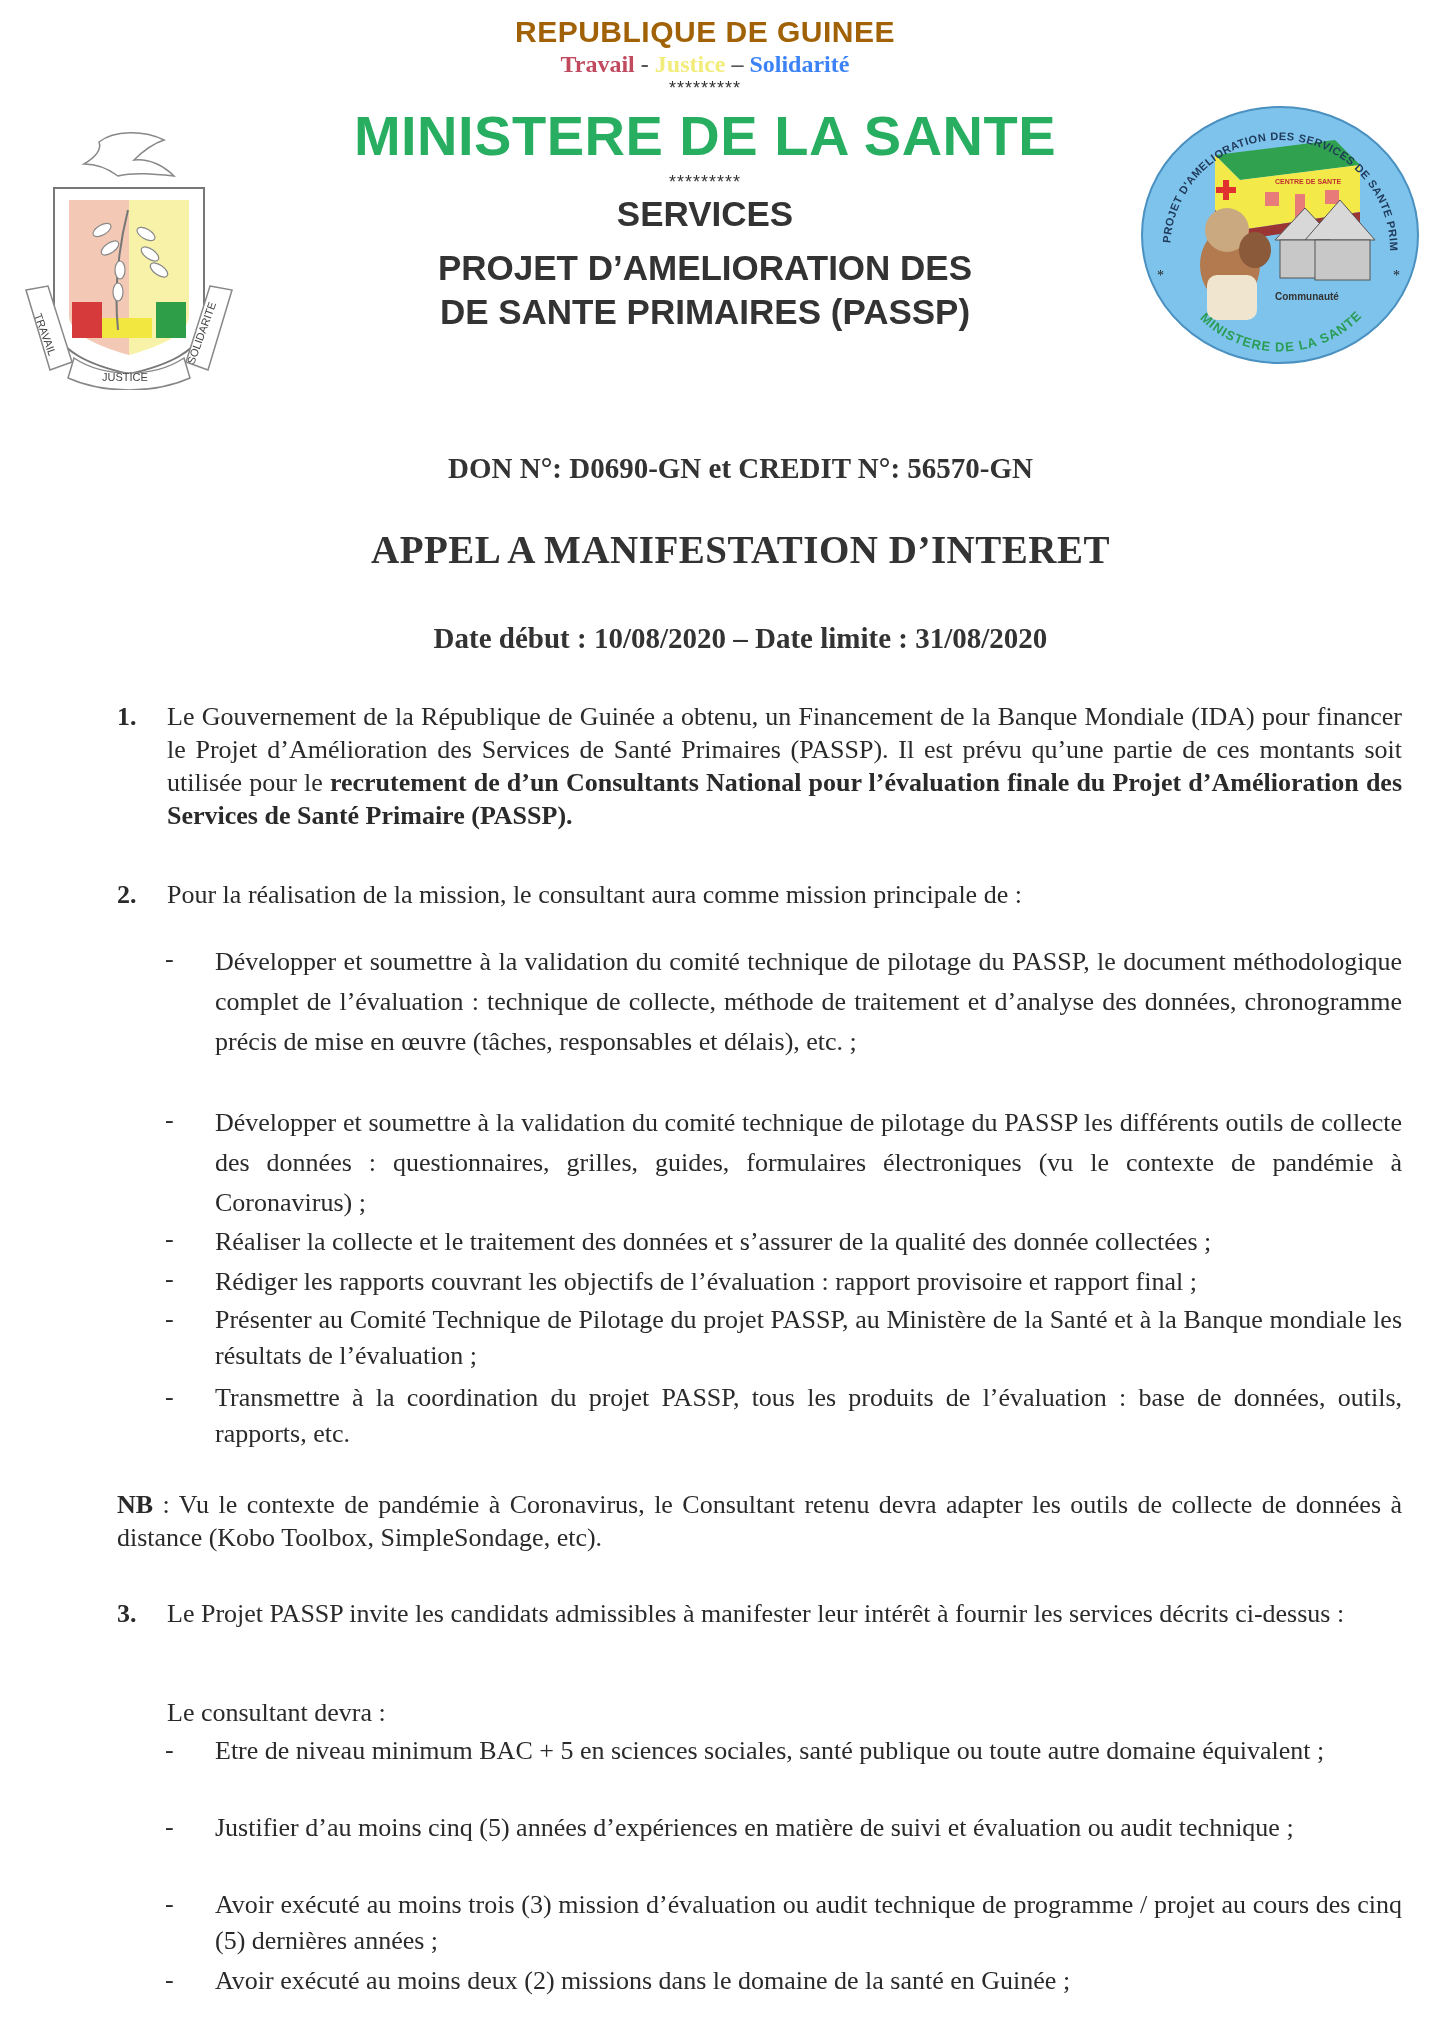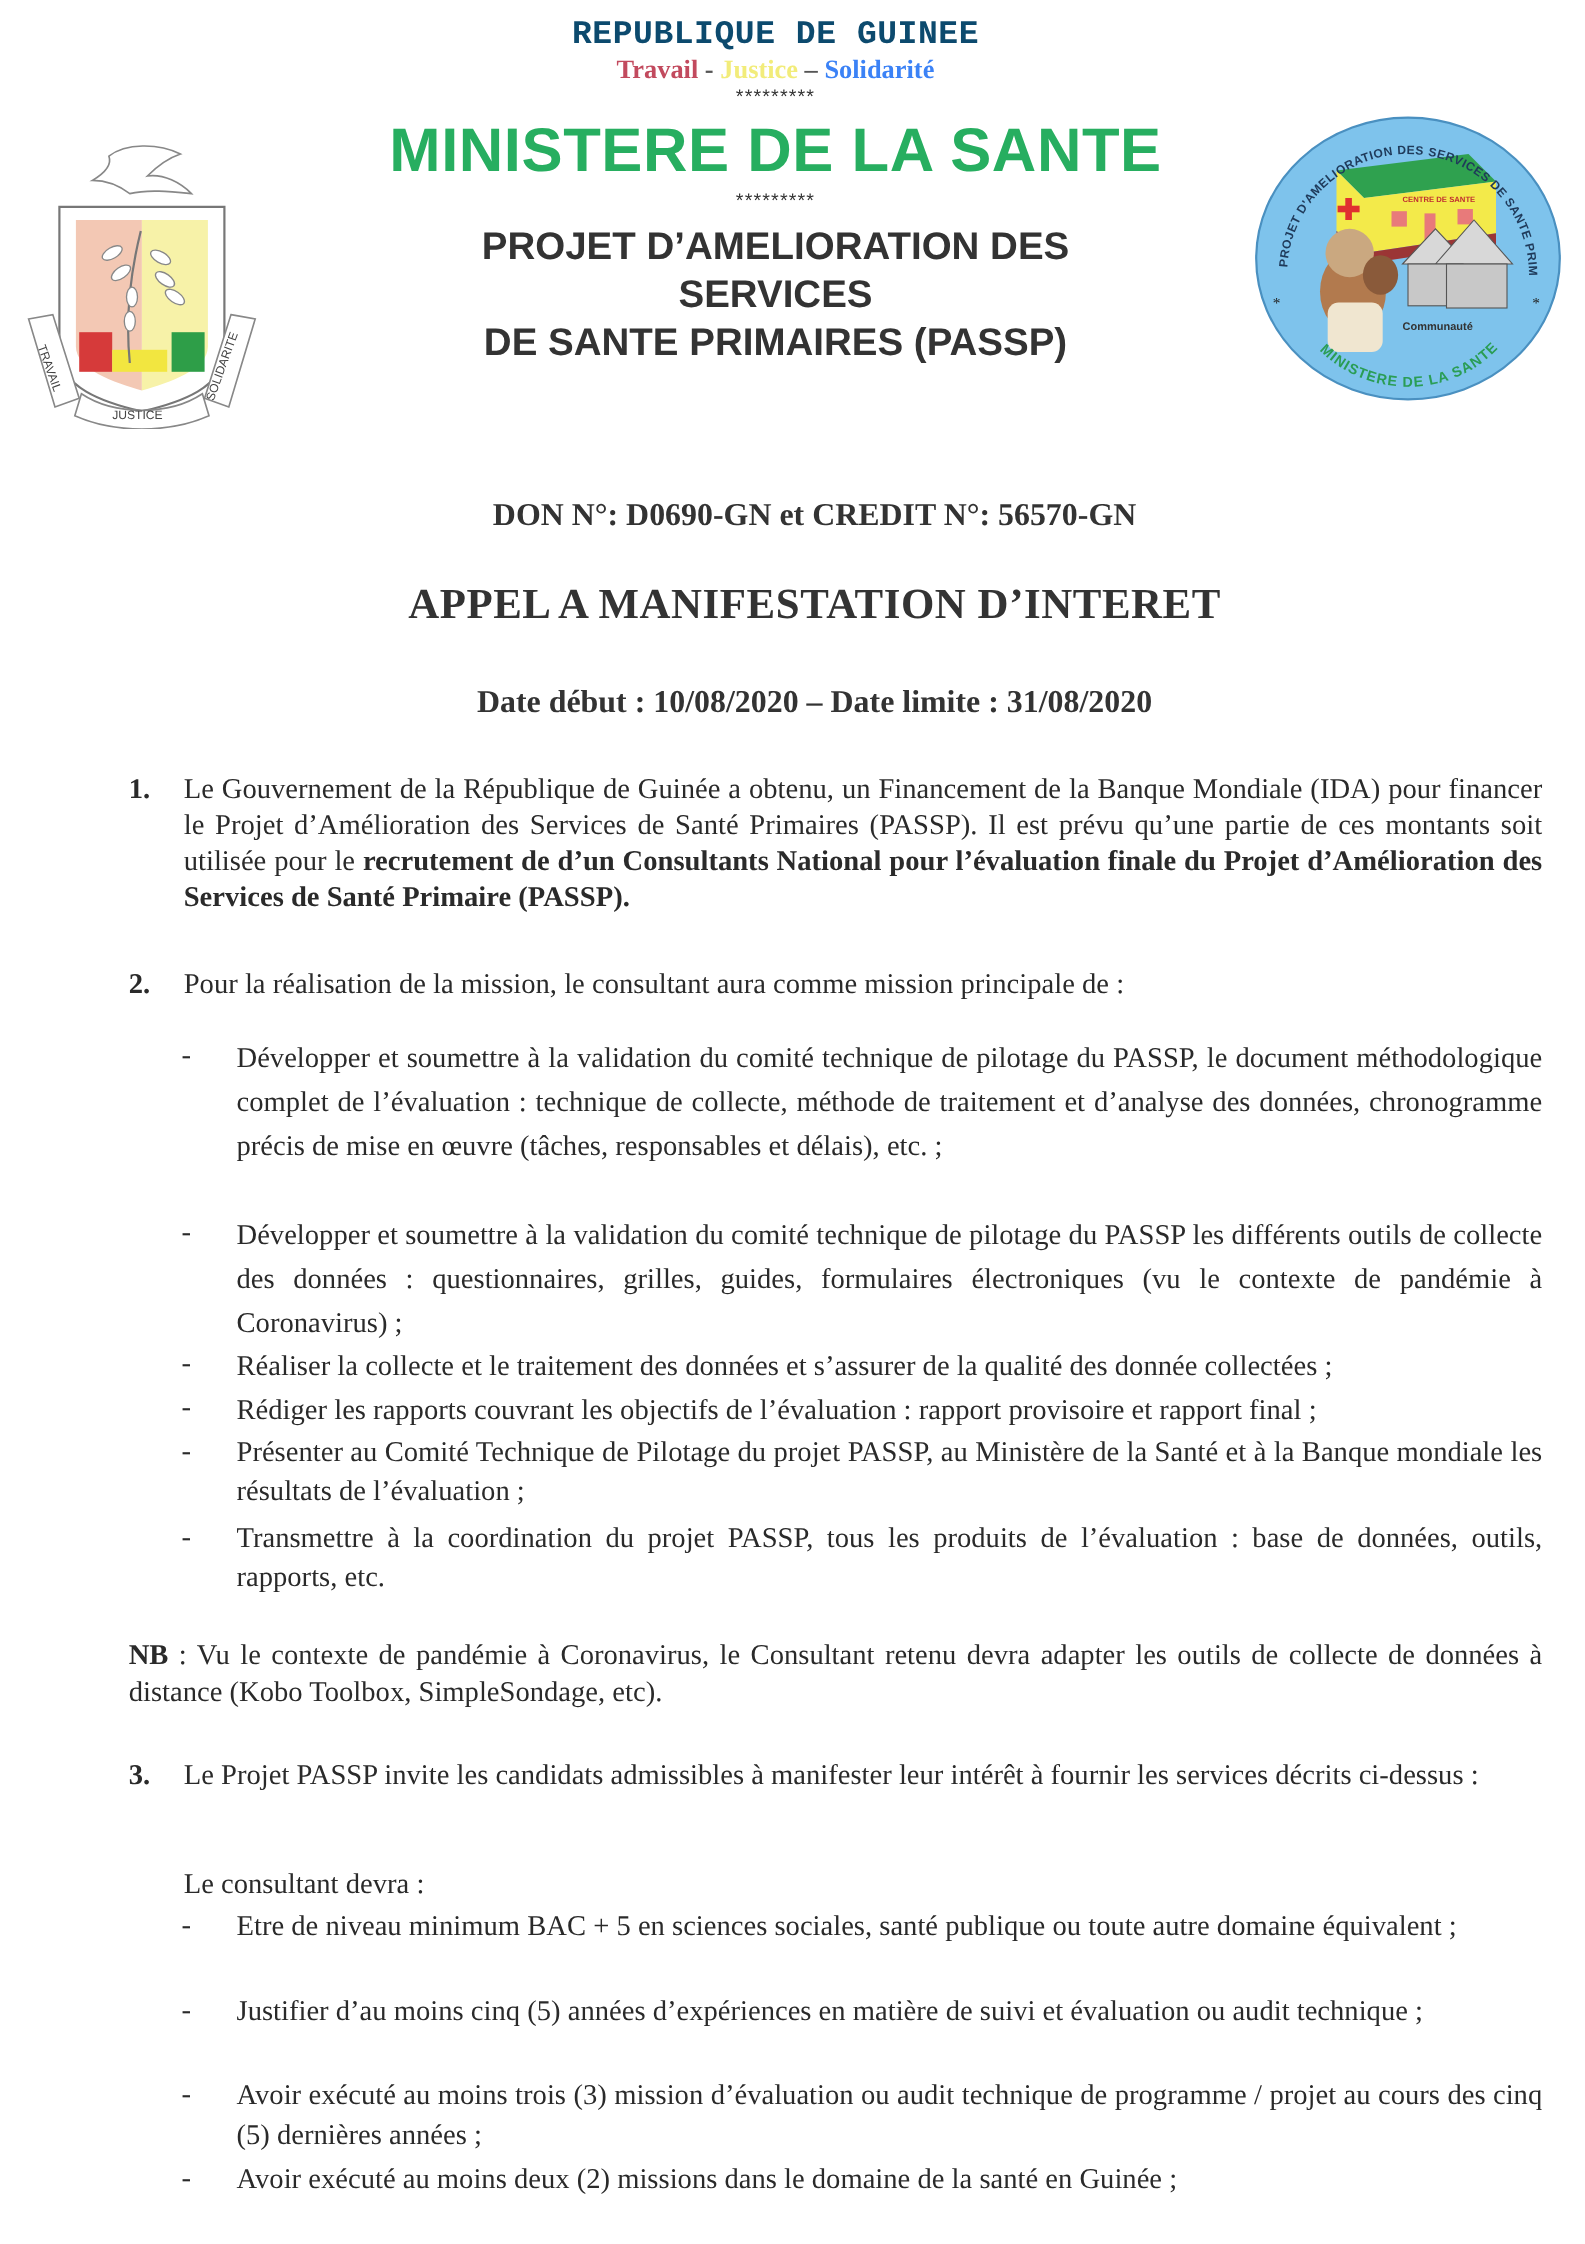--- a/index.html
+++ b/index.html
@@ -1,20 +1,20 @@
 <!DOCTYPE html>
 <html><head>
 <meta charset="utf-8">
 <style>
   html, body { margin: 0; padding: 0; background: #ffffff; }
   body { width: 1441px; height: 2040px; position: relative; overflow: hidden; font-family: "Liberation Serif", serif; color: #2a2a2a; }
 
   .header { position: absolute; left: 0; top: 0; width: 1441px; height: 400px; }
   .center-col { position: absolute; left: 330px; width: 750px; top: 14px; text-align: center; }
-  .republique { font-family: Liberation Mono, monospace; font-weight: bold; font-size: 30px; color: #0c4a6e; letter-spacing: 0.5px; line-height: 36px; }
+  .republique { font-family: Liberation Sans, sans-serif; font-weight: bold; font-size: 30px; color: #a16207; letter-spacing: 0.5px; line-height: 36px; }
   .motto { font-family: "Liberation Serif", serif; font-weight: bold; font-size: 24px; line-height: 28px; }
   .motto .m1 { color: #c24a5e; }
   .motto .m2 { color: #f2ec7a; }
   .motto .m3 { color: #3b82f6; }
   .motto .sep { color: #555; }
   .stars { font-family: "Liberation Sans", sans-serif; font-size: 18px; color: #333; letter-spacing: 1px; line-height: 20px; }
   .ministere { font-family: "Liberation Sans", sans-serif; font-weight: bold; font-size: 56px; color: #27ae60; line-height: 72px; margin-top: 2px; letter-spacing: 0.5px; }
   .projet { font-family: "Liberation Sans", sans-serif; font-weight: bold; font-size: 35px; color: #333; line-height: 44px; }
   .unite { font-family: "Liberation Sans", sans-serif; font-size: 29px; color: #333; line-height: 36px; }
 
@@ -77,22 +77,22 @@
   </svg>
 
   <div class="center-col">
     <div class="republique">REPUBLIQUE DE GUINEE</div>
     <div class="motto">
       <span class="m1">Travail</span><span class="sep"> - </span><span class="m2">Justice</span><span class="sep"> – </span><span class="m3">Solidarité</span>
     </div>
     <div class="stars">*********</div>
     <div class="ministere">MINISTERE DE LA SANTE</div>
     <div class="stars">*********</div>
+    <div class="projet">SERVICES</div>
     <div class="projet" style="margin-top:10px">PROJET D’AMELIORATION DES</div>
-    <div class="projet">SERVICES</div>
     <div class="projet">DE SANTE PRIMAIRES (PASSP)</div>
   </div>
 
   <svg class="seal" viewBox="0 0 290 270">
     <defs>
       <path id="arcTop" d="M35 150 A110 110 0 0 1 255 150"></path>
       <path id="arcBot" d="M40 175 A108 100 0 0 0 250 175"></path>
     </defs>
     <ellipse cx="145" cy="135" rx="138" ry="128" fill="#7ec3ec" stroke="#4a90c0" stroke-width="2"></ellipse>
 

